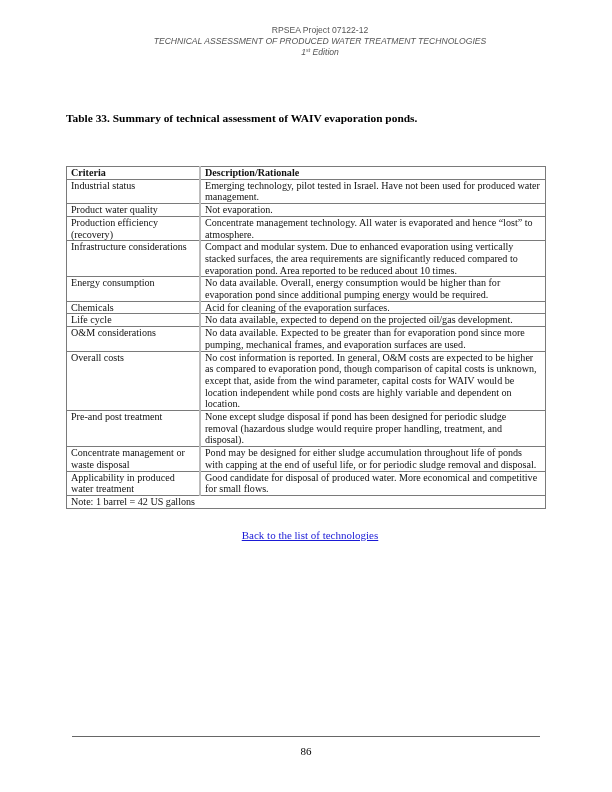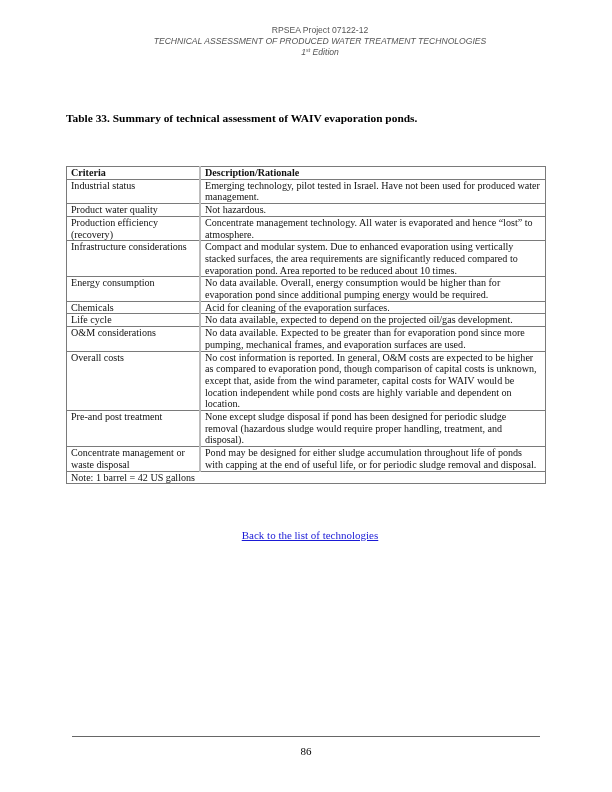--- a/index.html
+++ b/index.html
@@ -55,21 +55,21 @@
       <th>Description/Rationale</th>
     </tr>
   </thead>
   <tbody>
     <tr>
         <td class="c1">Industrial status</td>
         <td>Emerging technology, pilot tested in Israel. Have not been used for produced water management.</td>
       </tr>
     <tr>
         <td class="c1">Product water quality</td>
-        <td>Not hazardous.</td>
+        <td>Not evaporation.</td>
       </tr>
     <tr>
         <td class="c1">Production efficiency (recovery)</td>
         <td>Concentrate management technology. All water is evaporated and hence “lost” to atmosphere.</td>
       </tr>
     <tr>
         <td class="c1">Infrastructure considerations</td>
         <td>Compact and modular system. Due to enhanced evaporation using vertically stacked surfaces, the area requirements are significantly reduced compared to evaporation pond. Area reported to be reduced about 10 times.</td>
       </tr>
     <tr>
@@ -94,20 +94,24 @@
       </tr>
     <tr>
         <td class="c1">Pre-and post treatment</td>
         <td>None except sludge disposal if pond has been designed for periodic sludge removal (hazardous sludge would require proper handling, treatment, and disposal).</td>
       </tr>
     <tr>
         <td class="c1">Concentrate management or waste disposal</td>
         <td>Pond may be designed for either sludge accumulation throughout life of ponds with capping at the end of useful life, or for periodic sludge removal and disposal.</td>
       </tr>
     <tr>
+        <td class="c1">Applicability in produced water treatment</td>
+        <td>Good candidate for disposal of produced water. More economical and competitive for small flows.</td>
+      </tr>
+    <tr>
         <td colspan="2">Note: 1 barrel = 42 US gallons</td>
       </tr>
   </tbody>
 </table>
 
 <div class="link">Back to the list of technologies</div>
 
 <div class="footer-rule"></div>
 <div class="page-num">86</div>
 

